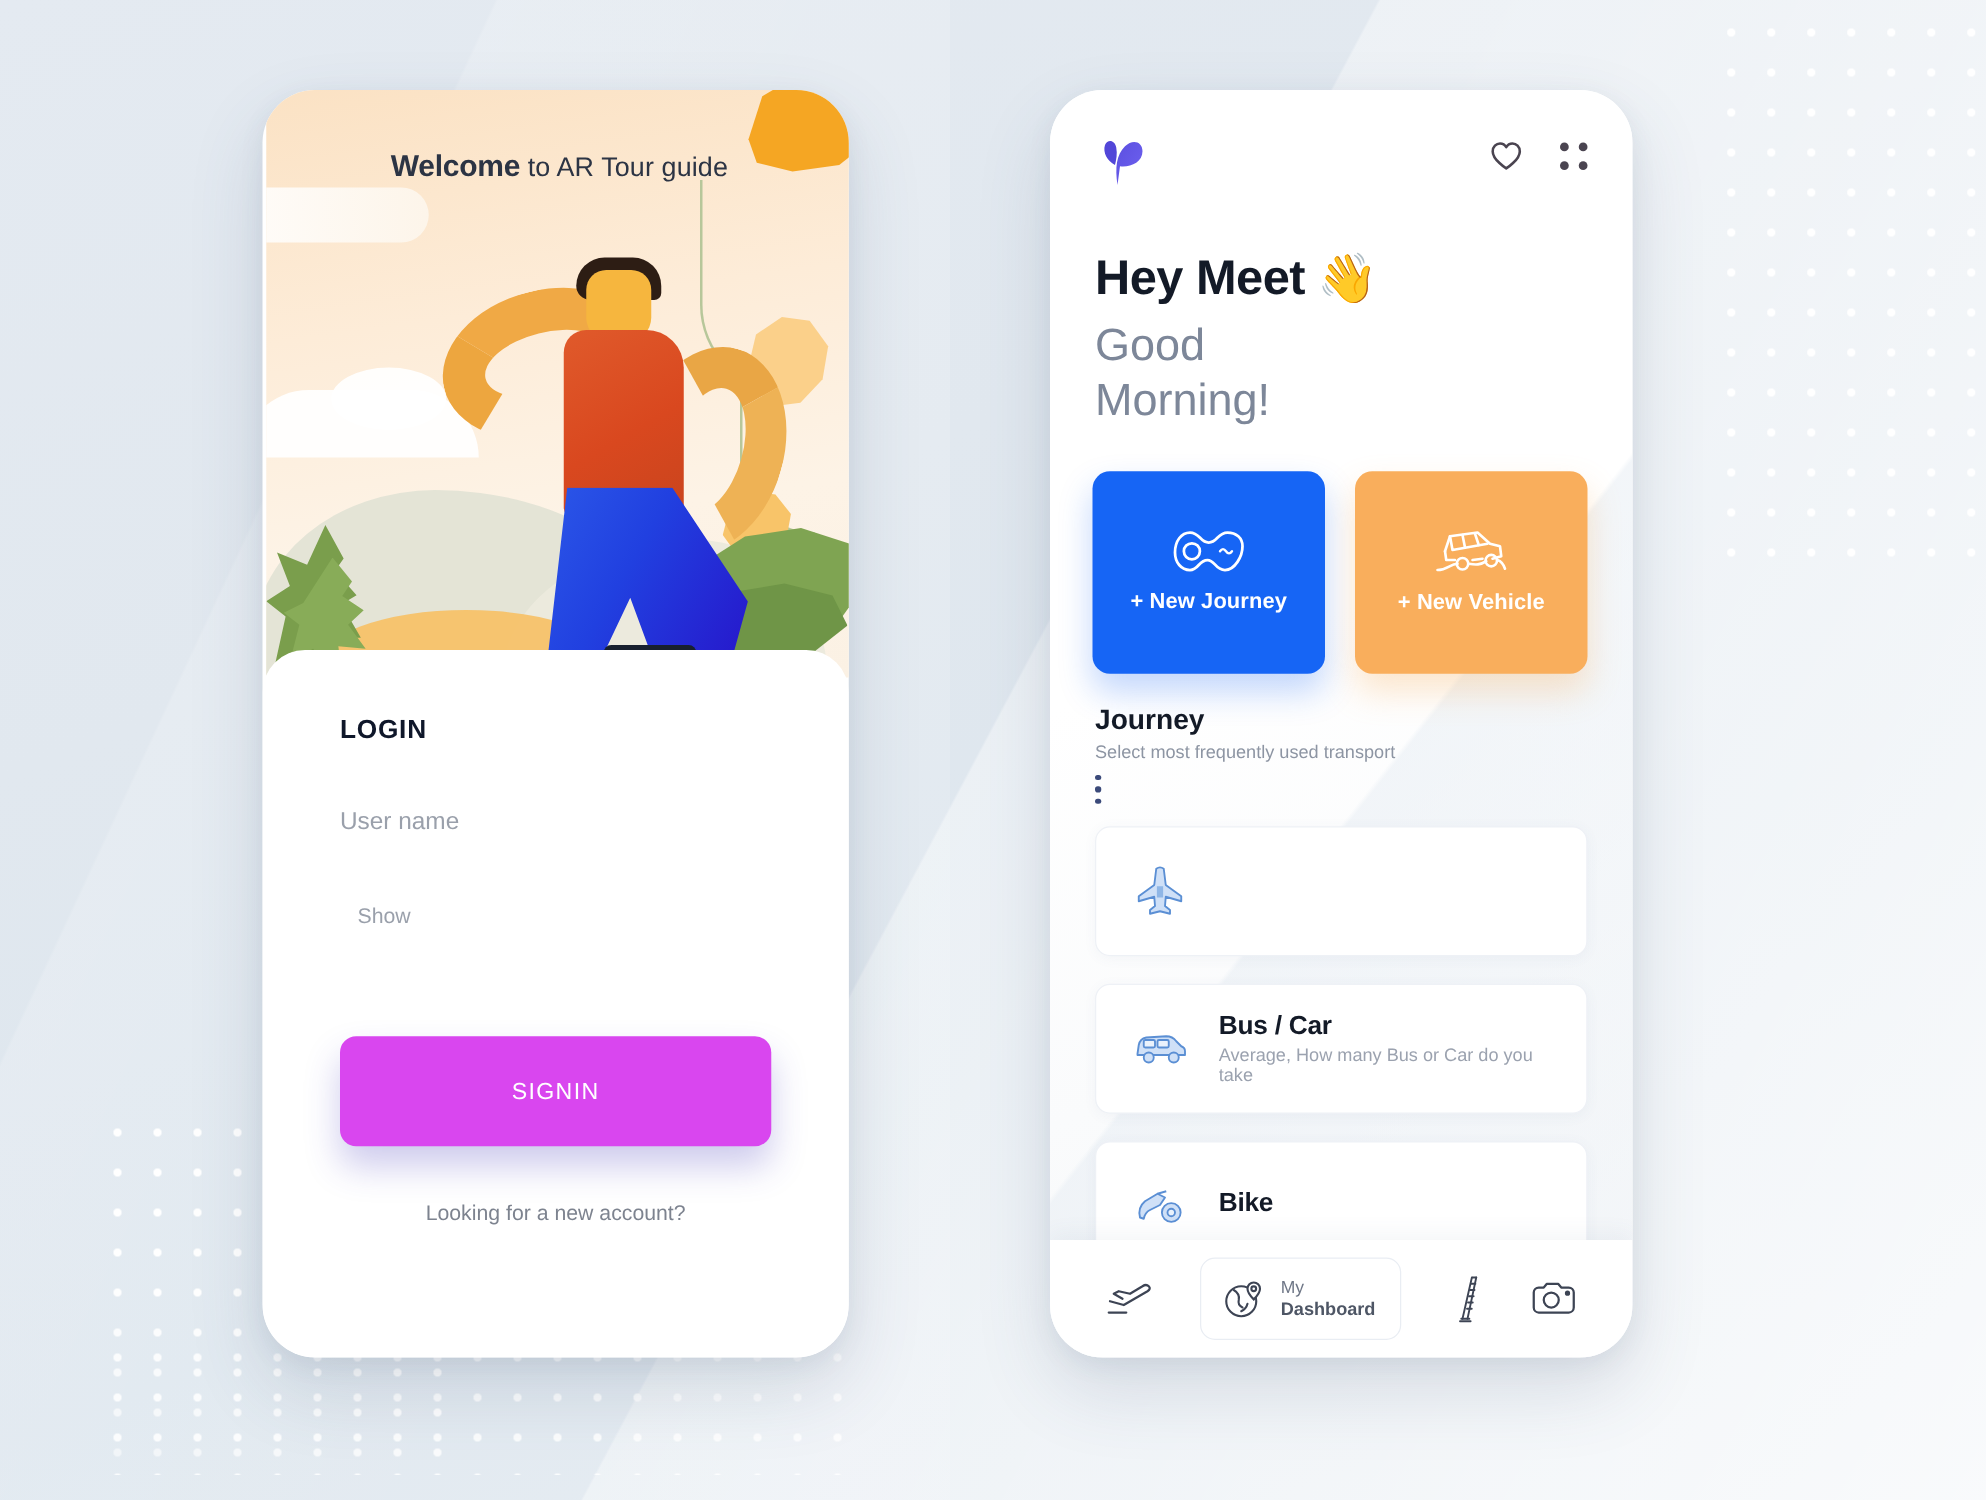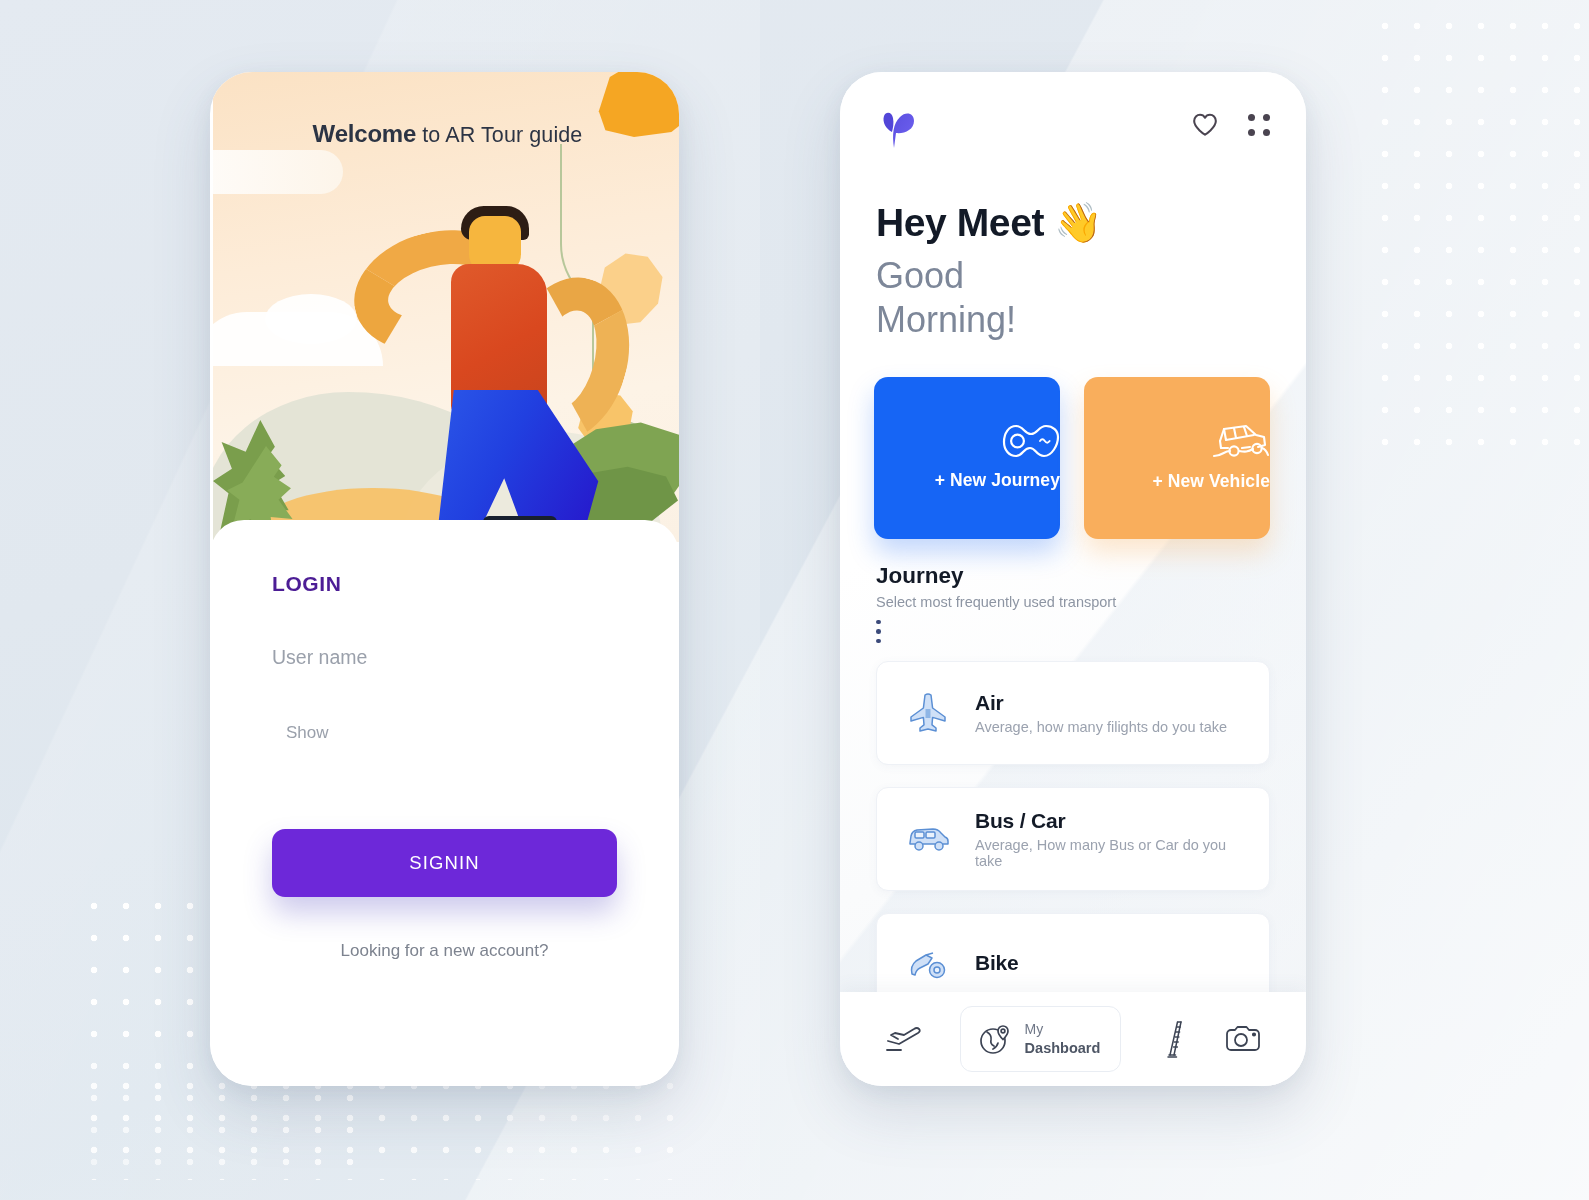--- a/index.html
+++ b/index.html
@@ -165,41 +165,41 @@
 
   
   .login-card {
     position: absolute; left: 0; right: 0; bottom: 0; top: 448px;
     background: #fff;
     border-radius: 34px 34px 42px 42px;
     padding: 52px 62px 0 62px;
     z-index: 5;
   }
   .login-title {
-    font-size: 21px; font-weight: 700; letter-spacing: .6px; color: #4c1d95;
+    font-size: 21px; font-weight: 700; letter-spacing: .6px; color: #0f172a;
   }
   .field {
     margin-top: 44px;
     position: relative;
     display: flex; align-items: center; justify-content: space-between;
   }
   .field input {
     border: none; outline: none; background: transparent;
     font-family: "Liberation Sans", sans-serif;
     font-size: 19.5px; color: #0f766e;
     width: 100%; padding: 6px 0 10px 0;
   }
   .field input::placeholder { color: #9aa0ab; }
   .show-link {
     font-size: 17px; color: #9aa0ab; white-space: nowrap; padding-left: 14px; cursor: pointer;
   }
   .signin-btn {
     display: block; width: 100%; margin-top: 86px;
-    height: 68px; border: none; border-radius: 13px;
-    background: #6d28d9;
+    height: 88px; border: none; border-radius: 13px;
+    background: #d946ef;
     color: #fff; font-size: 18.5px; letter-spacing: 1.1px;
     font-family: "Liberation Sans", sans-serif;
     cursor: pointer;
     box-shadow: 0 16px 28px rgba(67,56,184,0.26);
   }
   .new-account {
     margin-top: 44px; text-align: center; font-size: 17px; color: #7d838f;
   }
   .signup-btn {
     display: block; width: 100%; margin-top: 22px;
@@ -243,21 +243,21 @@
   }
   .greet-sub {
     font-size: 36px; color: #7d8799; line-height: 1.22; margin-top: 8px; font-weight: 400;
   }
 
   .action-row {
     display: flex; gap: 24px; padding: 35px 36px 0 34px; position: relative; z-index: 2;
   }
   .action-card {
     flex: 1; height: 162px; border-radius: 14px;
-    display: flex; flex-direction: column; align-items: flex-end; justify-content: center;
+    display: flex; flex-direction: column; align-items: center; justify-content: center;
     gap: 12px; cursor: pointer;
   }
   .card-journey { background: #1665f5; box-shadow: 0 14px 26px rgba(22,101,245,0.26); }
   .card-vehicle { background: #f9ae5c; box-shadow: 0 14px 26px rgba(249,174,92,0.30); }
   .action-label { color: #fff; font-size: 17.5px; font-weight: 700; letter-spacing: .1px; }
 
   .journey-head {
     display: flex; align-items: flex-start; justify-content: space-between;
     padding: 24px 36px 0 36px; position: relative; z-index: 2; flex-direction: column;
   }
@@ -448,24 +448,20 @@
 
         <div class="transport-item">
           <span class="t-icon">
             <svg width="40" height="42" viewBox="0 0 40 42">
               <g fill="#cfe0f7" stroke="#5b8fd4" stroke-width="1.5" stroke-linejoin="round">
                 <path d="M17 3 q3 -2.2 6 0 l1.6 13 L37 25 v4 l-12.4 -3.6 l-0.6 7.4 L28 36 v3 l-8 -2 l-8 2 v-3 l4 -3.2 l-0.6 -7.4 L3 29 v-4 l12.4 -9 Z"></path>
               </g>
               <rect x="17.5" y="17" width="5" height="9" fill="#8fb6e6"></rect>
             </svg>
           </span>
-          <div>
-            <div class="t-title">Air</div>
-            <div class="t-desc">Average, how many filights do you take</div>
-          </div>
         </div>
 
         <div class="transport-item">
           <span class="t-icon">
             <svg width="44" height="28" viewBox="0 0 44 28">
               <g stroke="#5b8fd4" stroke-width="1.5" stroke-linejoin="round" fill="#cfe0f7">
                 <path d="M4 18 L5 11 Q6 6 11 5 L27 4 Q32 4 35 8 L39 12 Q42 13 42 16 L42 19 L4 19 Z"></path>
                 <rect x="9" y="7" width="9" height="6" rx="1.2" fill="#eaf2fc"></rect>
                 <rect x="20" y="7" width="9" height="6" rx="1.2" fill="#eaf2fc"></rect>
                 <circle cx="13" cy="21" r="4" fill="#cfe0f7"></circle>

